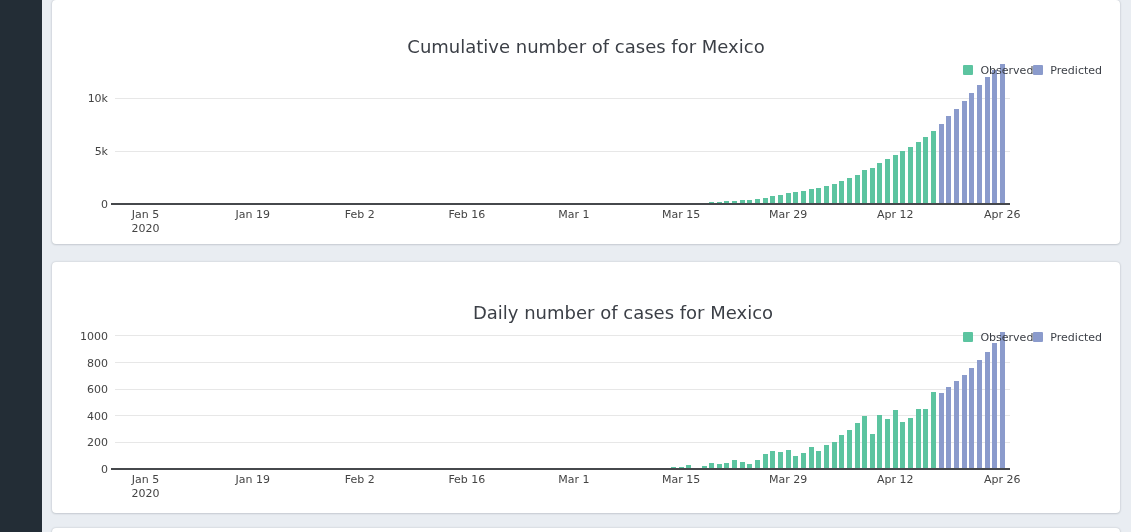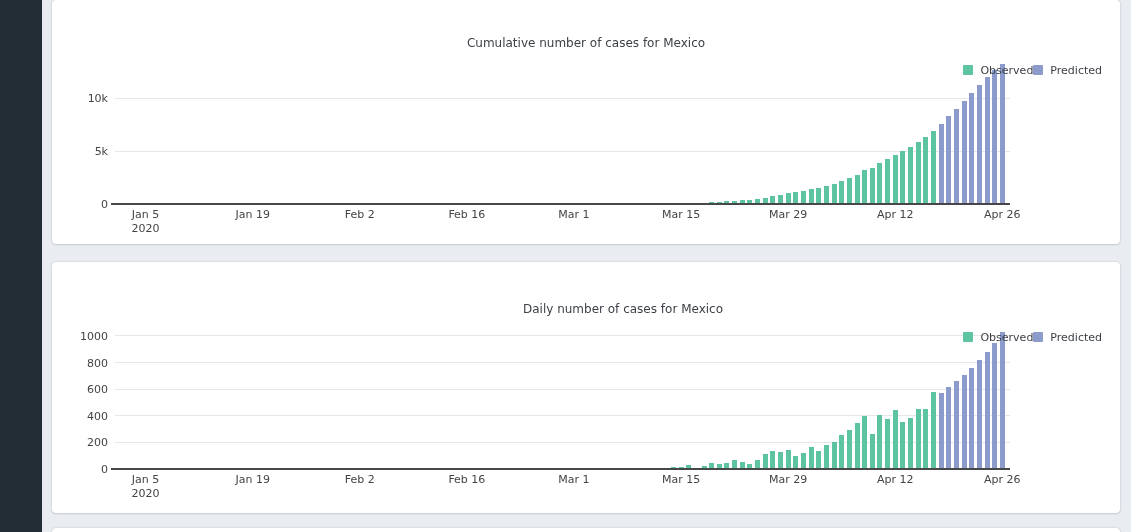--- a/index.html
+++ b/index.html
@@ -15,21 +15,21 @@
   .card{
     position:absolute;left:52px;width:1068px;background:#ffffff;
     border-radius:4px;
     box-shadow:0 0 2px rgba(20,30,45,0.22), 0 1px 2px rgba(20,30,45,0.10);
   }
   #card-0{top:0;height:244px;}
   #card-1{top:262px;height:251px;}
   #card-2{top:528px;height:12px;}
   .chart-title{
     position:absolute;left:0;width:100%;margin:0;
-    text-align:center;font-size:12px;font-weight:normal;color:#3b3f46;
+    text-align:center;font-size:18px;font-weight:normal;color:#3b3f46;
   }
   #card-0 .chart-title{top:36px;}
   #card-1 .chart-title{top:40px;padding-left:37px;}
   .legend{position:absolute;right:18px;display:flex;flex-direction:row;}
   #card-0 .legend{top:62px;}
   #card-1 .legend{top:67px;}
   .legend-row{display:flex;align-items:center;height:16px;cursor:pointer;}
   .swatch{width:10px;height:10px;border-radius:1px;display:inline-block;margin-right:7px;}
   .legend-label{font-size:11px;color:#3b3f46;line-height:11px;}
   svg.plot{position:absolute;left:0;top:0;}

